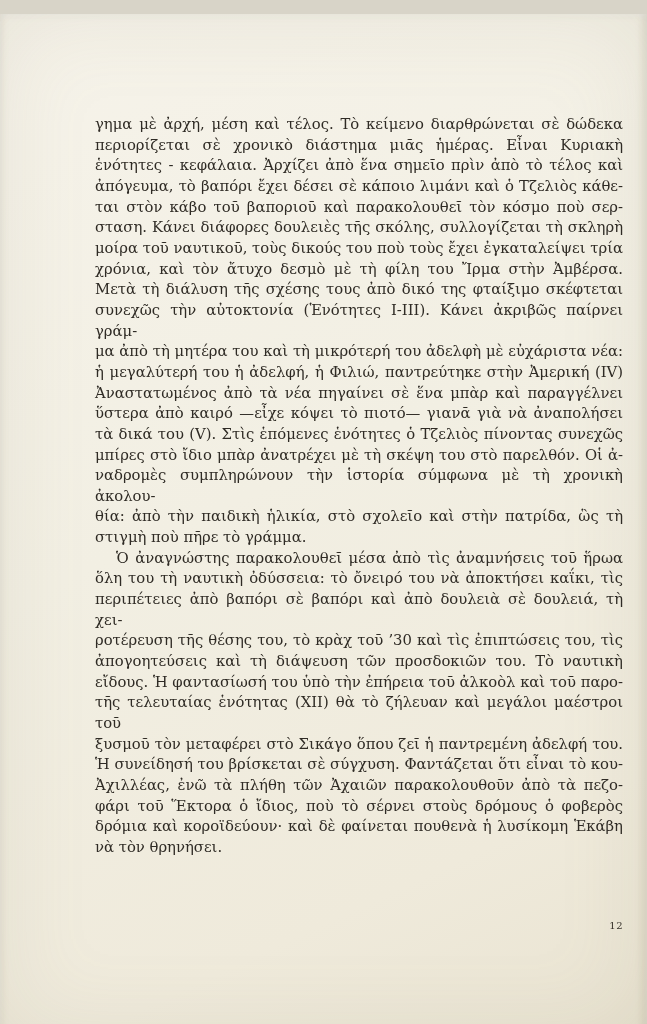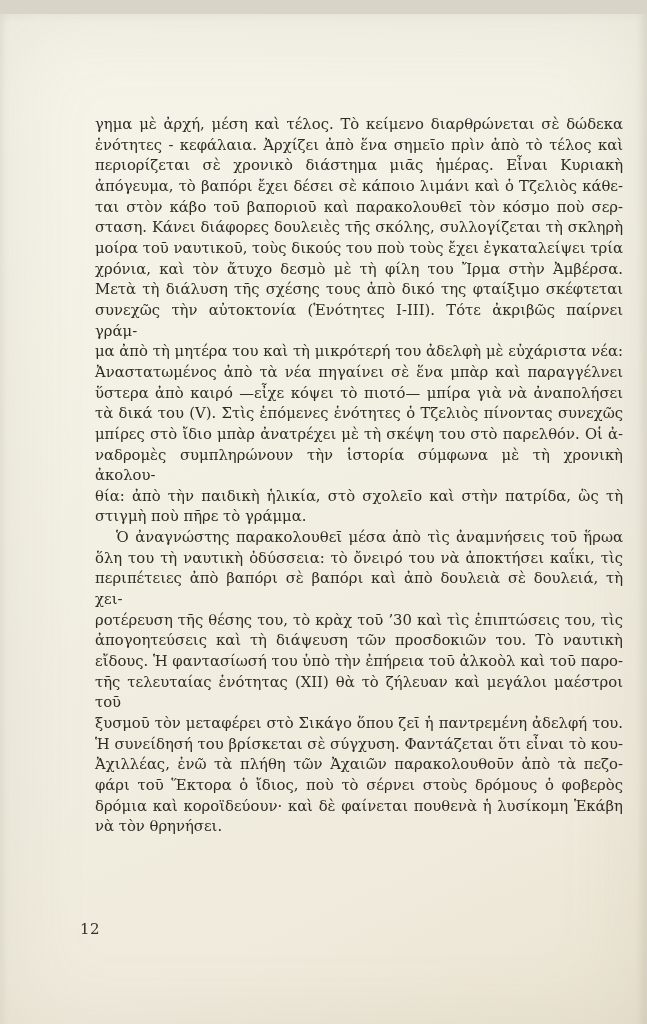--- a/index.html
+++ b/index.html
@@ -46,48 +46,49 @@
   .line.last {
     text-align-last: left;
     -moz-text-align-last: left;
   }
   .par.indent .line:first-child {
     text-indent: 21px;
   }
   .page-number {
     position: absolute;
     top: 906px;
-    left: 80px;
+    left: 95px;
     width: 528px;
-    text-align: left;
+    text-align: right;
     font-family: "DejaVu Serif", "Liberation Serif", serif;
-    font-size: 15px;
+    font-size: 10px;
     color: #353029;
     letter-spacing: 0.5px;
   }
 </style>
 </head>
 <body>
 
 <div class="scan">
   <div class="text-block">
       <div class="par">
         <div class="line">γημα μὲ ἀρχή, μέση καὶ τέλος. Τὸ κείμενο διαρθρώνεται σὲ δώδεκα</div>
+        <div class="line">περιορίζεται σὲ χρονικὸ διάστημα μιᾶς ἡμέρας. Εἶναι Κυριακὴ</div>
         <div class="line">ἑνότητες - κεφάλαια. Ἀρχίζει ἀπὸ ἕνα σημεῖο πρὶν ἀπὸ τὸ τέλος καὶ</div>
-        <div class="line">περιορίζεται σὲ χρονικὸ διάστημα μιᾶς ἡμέρας. Εἶναι Κυριακὴ</div>
         <div class="line">ἀπόγευμα, τὸ βαπόρι ἔχει δέσει σὲ κάποιο λιμάνι καὶ ὁ Τζελιὸς κάθε-</div>
         <div class="line">ται στὸν κάβο τοῦ βαποριοῦ καὶ παρακολουθεῖ τὸν κόσμο ποὺ σερ-</div>
         <div class="line">σταση. Κάνει διάφορες δουλειὲς τῆς σκόλης, συλλογίζεται τὴ σκληρὴ</div>
         <div class="line">μοίρα τοῦ ναυτικοῦ, τοὺς δικούς του ποὺ τοὺς ἔχει ἐγκαταλείψει τρία</div>
         <div class="line">χρόνια, καὶ τὸν ἄτυχο δεσμὸ μὲ τὴ φίλη του Ἴρμα στὴν Ἀμβέρσα.</div>
         <div class="line">Μετὰ τὴ διάλυση τῆς σχέσης τους ἀπὸ δικό της φταίξιμο σκέφτεται</div>
-        <div class="line">συνεχῶς τὴν αὐτοκτονία (Ἑνότητες I-III). Τότε ἀκριβῶς παίρνει γράμ-</div>
+        <div class="line">συνεχῶς τὴν αὐτοκτονία (Ἑνότητες I-III). Κάνει ἀκριβῶς παίρνει γράμ-</div>
         <div class="line">μα ἀπὸ τὴ μητέρα του καὶ τὴ μικρότερή του ἀδελφὴ μὲ εὐχάριστα νέα:</div>
+        <div class="line">ἡ μεγαλύτερή του ἡ ἀδελφή, ἡ Φιλιώ, παντρεύτηκε στὴν Ἀμερική (IV)</div>
         <div class="line">Ἀναστατωμένος ἀπὸ τὰ νέα πηγαίνει σὲ ἕνα μπὰρ καὶ παραγγέλνει</div>
-        <div class="line">ὕστερα ἀπὸ καιρό —εἶχε κόψει τὸ πιοτό— μπίρα γιὰ νὰ ἀναπολήσει</div>
+        <div class="line">ὕστερα ἀπὸ καιρό —εἶχε κόψει τὸ πιοτό— γιανᾶ γιὰ νὰ ἀναπολήσει</div>
         <div class="line">τὰ δικά του (V). Στὶς ἑπόμενες ἑνότητες ὁ Τζελιὸς πίνοντας συνεχῶς</div>
         <div class="line">μπίρες στὸ ἴδιο μπὰρ ἀνατρέχει μὲ τὴ σκέψη του στὸ παρελθόν. Οἱ ἀ-</div>
         <div class="line">ναδρομὲς συμπληρώνουν τὴν ἱστορία σύμφωνα μὲ τὴ χρονικὴ ἀκολου-</div>
         <div class="line">θία: ἀπὸ τὴν παιδικὴ ἡλικία, στὸ σχολεῖο καὶ στὴν πατρίδα, ὣς τὴ</div>
         <div class="line last">στιγμὴ ποὺ πῆρε τὸ γράμμα.</div>
       </div>
       <div class="par indent">
         <div class="line">Ὁ ἀναγνώστης παρακολουθεῖ μέσα ἀπὸ τὶς ἀναμνήσεις τοῦ ἥρωα</div>
         <div class="line">ὅλη του τὴ ναυτικὴ ὀδύσσεια: τὸ ὄνειρό του νὰ ἀποκτήσει καΐκι, τὶς</div>
         <div class="line">περιπέτειες ἀπὸ βαπόρι σὲ βαπόρι καὶ ἀπὸ δουλειὰ σὲ δουλειά, τὴ χει-</div>

